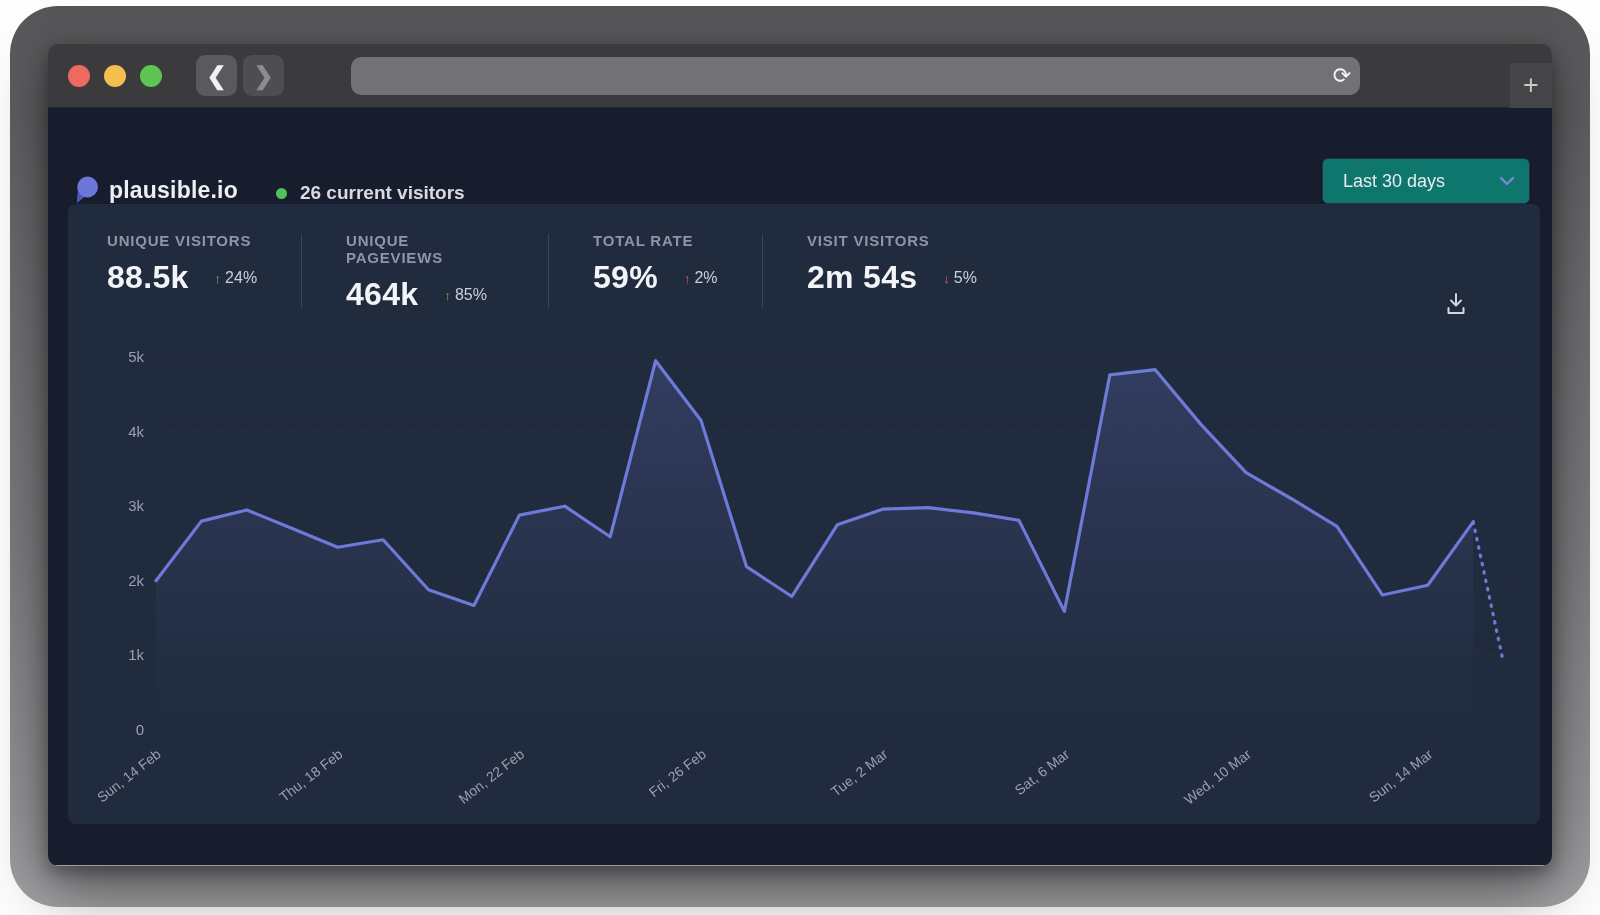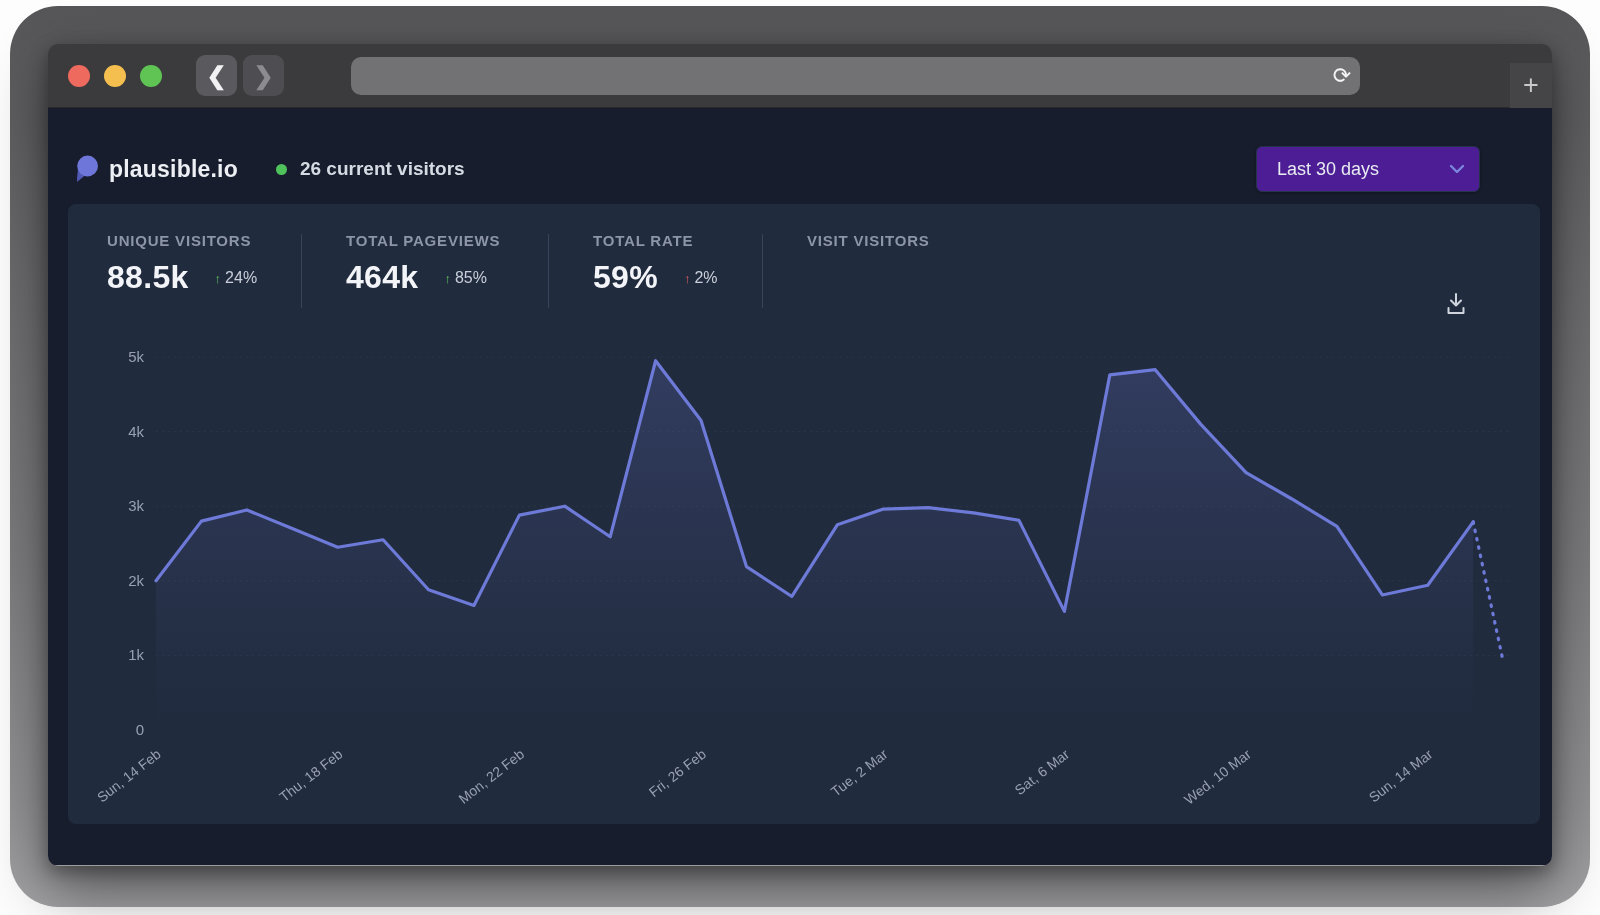--- a/index.html
+++ b/index.html
@@ -25,27 +25,27 @@
   .urlbar input { flex:1; height:100%; background:transparent; border:none; outline:none; padding:0 16px;
     color:#f5f5f7; font-size:16px; font-family:inherit; }
   .refresh { width:36px; height:36px; display:flex; align-items:center; justify-content:center;
     color:#f4f4f6; font-size:22px; cursor:default; }
   .newtab-panel { position:absolute; right:0; top:19px; width:42px; height:45px; background:#454547;
     display:flex; align-items:center; justify-content:center; }
   .newtab-panel span { color:#c9c9cc; font-size:27px; font-weight:300; line-height:1; }
 
   
   .content { height:757px; background:#171d2c; position:relative; }
-  .site-header { display:flex; align-items:center; padding:26px 72px 0 27px; height:96px; }
+  .site-header { display:flex; align-items:flex-end; padding:26px 22px 0 27px; height:96px; }
   .logo { width:24px; height:28px; margin-right:10px; flex:0 0 auto; }
   .site-title { font-size:23px; font-weight:bold; color:#edeff4; letter-spacing:.2px; }
   .live { display:flex; align-items:center; margin-left:38px; }
   .live-dot { width:11px; height:11px; border-radius:50%; background:#4fc25b; margin-right:13px; }
   .live-label { font-size:19px; font-weight:bold; color:#d5dae3; }
-  .range-select { margin-left:auto; width:224px; height:46px; background:#4c1d95; border:1px solid #273349;
+  .range-select { margin-left:auto; width:208px; height:46px; background:#0f766e; border:1px solid #273349;
     border-radius:6px; display:flex; align-items:center; padding:0 14px 0 20px; cursor:pointer;
     box-shadow:0 1px 3px rgba(0,0,0,.3); }
   .range-label { font-size:18px; color:#e8ebf1; }
   .range-chevron { margin-left:auto; }
 
   
   .card { position:relative; margin-left:20px; width:1472px; height:620px; background:#212b3e; border-radius:8px; }
   .stats-row { display:flex; align-items:flex-start; padding:28px 4px 0 39px; }
   .stat { padding-right:0; }
   .stat .label { font-size:15px; font-weight:bold; letter-spacing:.8px; color:#8d96a8; }
@@ -151,21 +151,21 @@
           <div class="valrow">
             <span class="value">88.5k</span>
             <span class="change">
                 <span class="arrow" style="color: rgb(94, 199, 94);">↑</span>
                 <span>24%</span>
               </span>
           </div>
         </div>
         <div class="stat-divider"></div>
         <div class="stat s2">
-          <div class="label">TOTAL PAGEVIEWS</div>
+          <div class="label">UNIQUE PAGEVIEWS</div>
           <div class="valrow">
             <span class="value">464k</span>
             <span class="change">
                 <span class="arrow" style="color: rgb(94, 199, 94);">↑</span>
                 <span>85%</span>
               </span>
           </div>
         </div>
         <div class="stat-divider"></div>
         <div class="stat s3">
@@ -174,20 +174,27 @@
             <span class="value">59%</span>
             <span class="change">
                 <span class="arrow" style="color: rgb(224, 95, 95);">↑</span>
                 <span>2%</span>
               </span>
           </div>
         </div>
         <div class="stat-divider"></div>
         <div class="stat s4">
           <div class="label">VISIT VISITORS</div>
+          <div class="valrow">
+            <span class="value">2m 54s</span>
+            <span class="change">
+                <span class="arrow" style="color: rgb(224, 95, 95);">↓</span>
+                <span>5%</span>
+              </span>
+          </div>
         </div>
       </div>
 
       <div class="download-btn">
         <svg width="24" height="26" viewBox="0 0 24 26">
           <path d="M12 3 V13 M7 9.5 L12 14.5 L17 9.5 M4.5 17 V22 H19.5 V17" stroke="#cfd4dd" stroke-width="2" fill="none" stroke-linecap="round" stroke-linejoin="round"></path>
         </svg>
       </div>
     </div>
 

